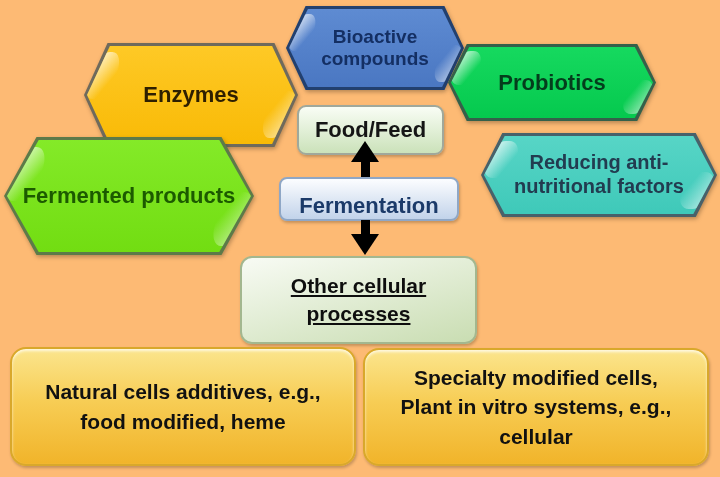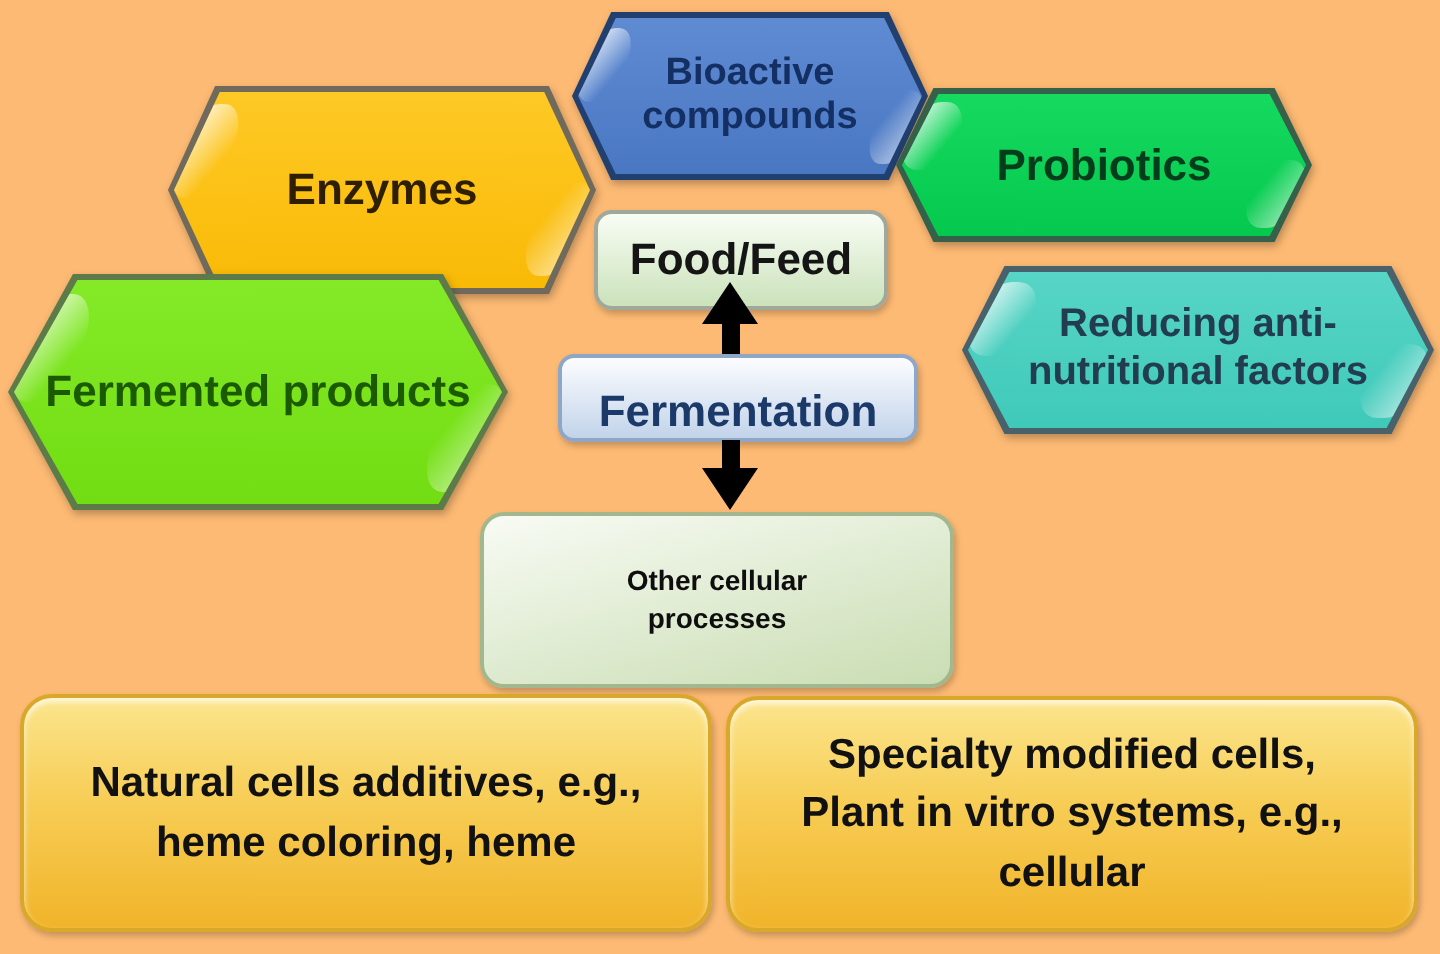--- a/index.html
+++ b/index.html
@@ -47,21 +47,21 @@
   .hx-red .hex-label{color:#223c50;font-size:20px;}
 
   
   .rbox{position:absolute;display:flex;flex-direction:column;align-items:center;justify-content:center;
         text-align:center;box-shadow:1px 2px 3px rgba(0,0,0,.22);}
   .bx-food{left:297px;top:89px;width:143px;height:46px;border:2px solid #a0a89b;border-radius:9px;
         background:linear-gradient(180deg,#f9fdf5 0%,#cbe2ba 100%);color:#151515;font-size:22px;margin-top:16px;}
   .bx-ferm{left:279px;top:177px;width:176px;height:40px;border:2px solid #8fa7c6;border-radius:8px;
         background:linear-gradient(180deg,#fcfdff 0%,#c2d3ea 100%);color:#1b3a69;font-size:22px;justify-content:flex-end;}
   .bx-other{left:240px;top:256px;width:233px;height:84px;border:2px solid #a3b78f;border-radius:12px;
-        background:linear-gradient(165deg,#f8fbf4 0%,#c9ddb2 100%);color:#0e0e0e;font-size:14px;line-height:1.35;}
+        background:linear-gradient(165deg,#f8fbf4 0%,#c9ddb2 100%);color:#0e0e0e;font-size:21px;line-height:1.35;text-decoration:underline;}
   .bx-gold{border:2px solid #d9a82b;border-radius:16px;color:#111111;font-size:21px;line-height:1.4;
         background:linear-gradient(180deg,#fbe58d 0%,#f7cd55 45%,#f1b42a 100%);
         box-shadow:inset 0 2px 3px rgba(255,255,255,.75),1px 2px 3px rgba(0,0,0,.22);}
   .bx-gold1{left:10px;top:347px;width:342px;height:115px;}
   .bx-gold2{left:363px;top:348px;width:342px;height:114px;}
 
   
   .arrow{position:absolute;display:flex;flex-direction:column;align-items:center;}
   .arrow .stem{width:9px;background:#000;flex:1;}
   .head-up{width:0;height:0;border-left:14px solid transparent;border-right:14px solid transparent;
@@ -136,21 +136,21 @@
     <div class="head-down"></div>
   </div>
 
   <div class="rbox bx-other">
     <div>Other cellular</div>
     <div>processes</div>
   </div>
 
   <div class="rbox bx-gold bx-gold1">
     <div>Natural cells additives, e.g.,</div>
-    <div>heme coloring, heme</div>
+    <div>food modified, heme</div>
   </div>
 
   <div class="rbox bx-gold bx-gold2">
     <div>Specialty modified cells,</div>
     <div>Plant in vitro systems, e.g.,</div>
     <div>cellular</div>
   </div>
 
 </div>
 

